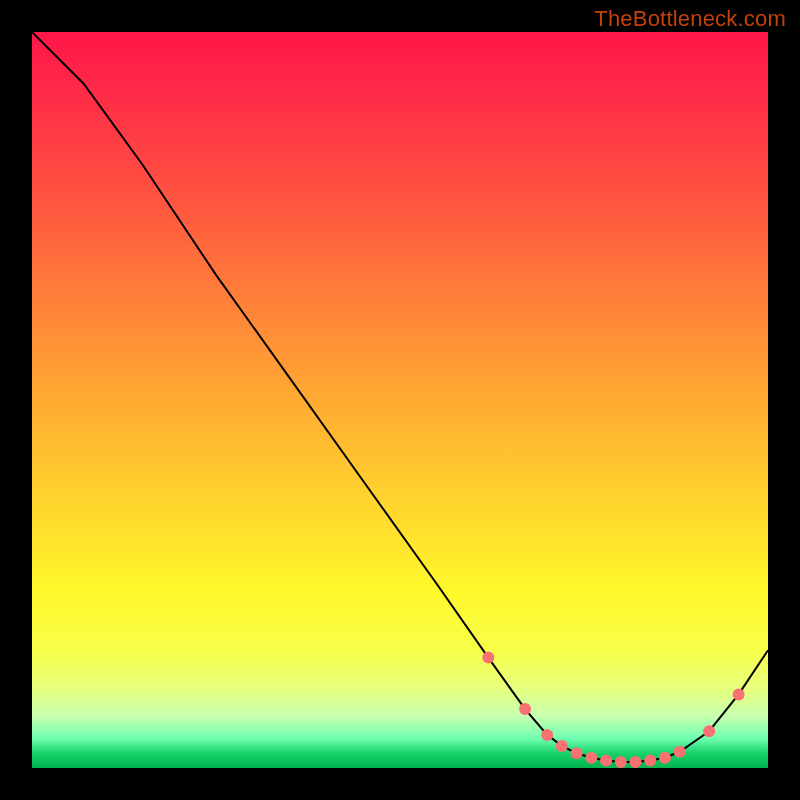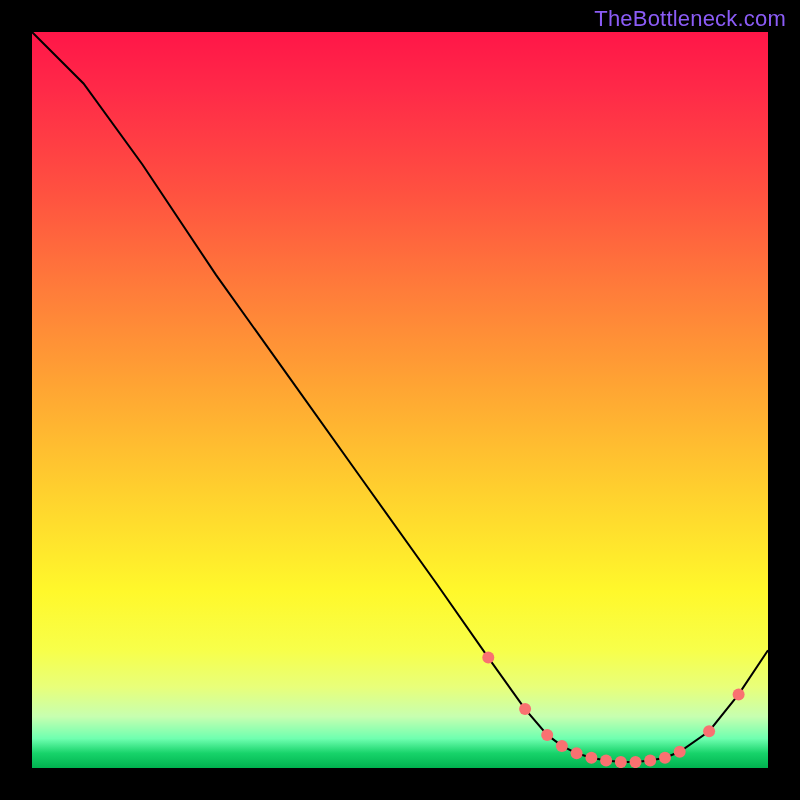--- a/index.html
+++ b/index.html
@@ -45,21 +45,21 @@
     left: 0;
     top: 0;
     width: 736px;
     height: 736px;
     pointer-events: none;
   }
   .attribution {
     position: absolute;
     top: 6px;
     right: 14px;
-    color: #8b5cf6;
+    color: #c2410c;
     font-size: 22px;
     font-weight: 500;
     letter-spacing: 0.2px;
   }
 </style>
 </head>
 <body>
 
 <div class="stage">
   <div class="attribution">TheBottleneck.com</div>

